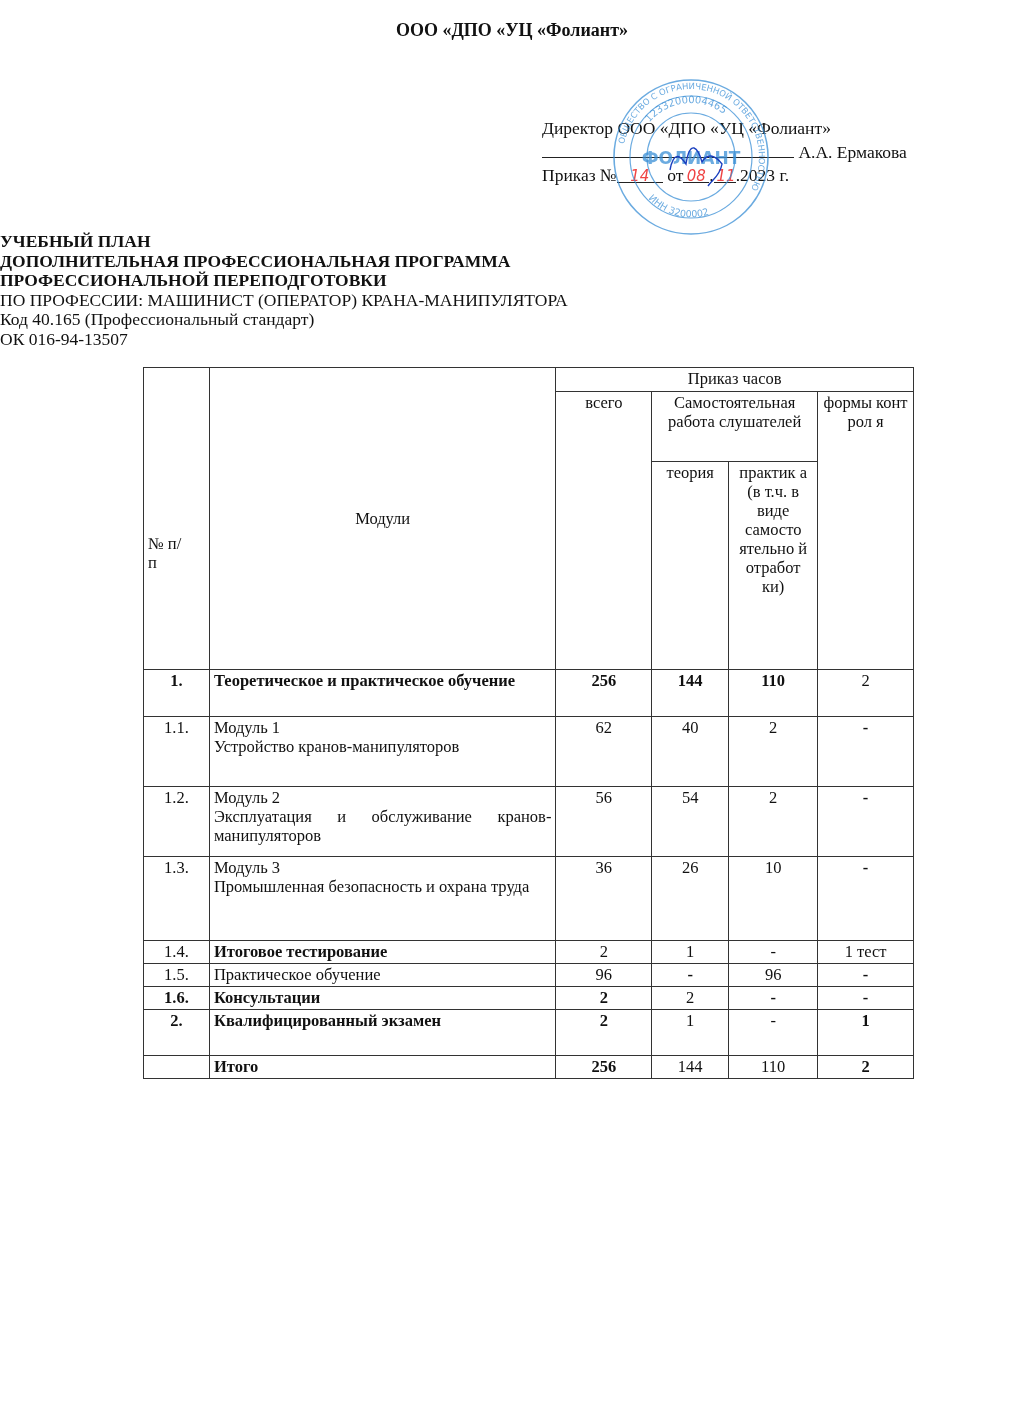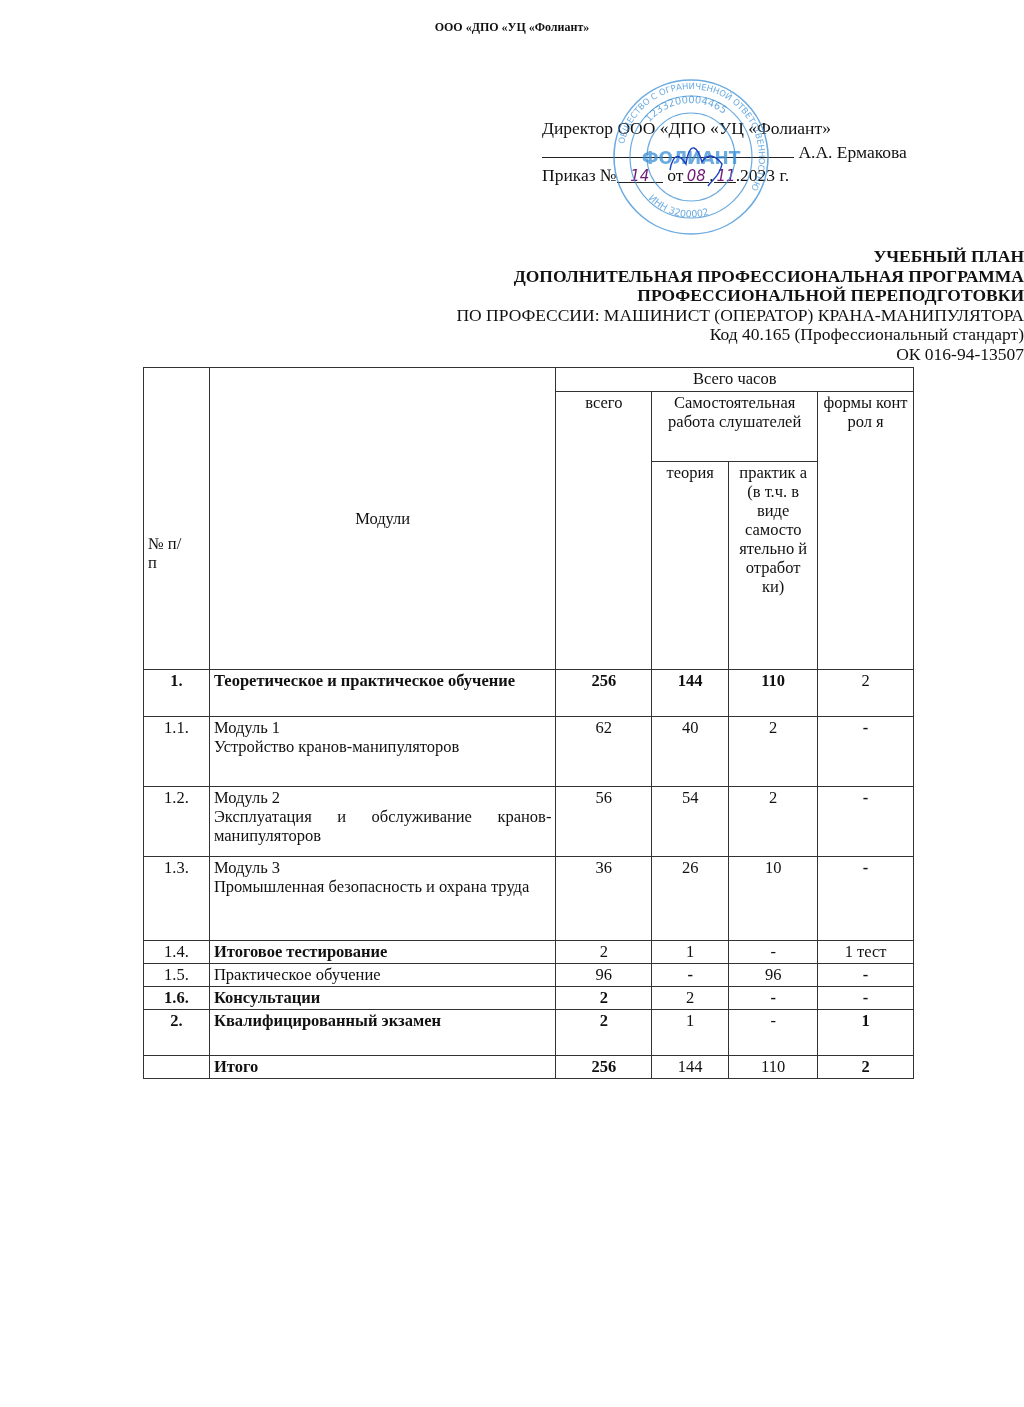--- a/index.html
+++ b/index.html
@@ -1,24 +1,24 @@
 <!DOCTYPE html>
 <html><head>
 <meta charset="utf-8">
 <style>
   html, body { margin: 0; padding: 0; background: #ffffff; }
   body { width: 1024px; height: 1407px; position: relative; overflow: hidden;
          font-family: "Liberation Serif", "DejaVu Serif", serif; color: #111; }
   .abs { position: absolute; }
-  .org { left: 0; width: 1024px; top: 20px; text-align: center; font-weight: bold; font-size: 12px; }
+  .org { left: 0; width: 1024px; top: 20px; text-align: center; font-weight: bold; font-size: 18px; }
   .approve { left: 542px; top: 117px; font-size: 17.5px; line-height: 23px; }
   .approve .line { white-space: nowrap; }
   .blank { display: inline-block; border-bottom: 1px solid #222; height: 17px; vertical-align: baseline; }
-  .hand { color: #701a75; font-style: italic; font-family: "DejaVu Sans", sans-serif; font-size: 15px; }
-  .titles { left: 0; width: 1024px; top: 232px; text-align: right; font-size: 17.5px; line-height: 19.6px; margin-top: 15px; }
+  .hand { color: #ef4444; font-style: italic; font-family: "DejaVu Sans", sans-serif; font-size: 15px; }
+  .titles { left: 0; width: 1024px; top: 232px; text-align: left; font-size: 17.5px; line-height: 19.6px; }
   .titles .b { font-weight: bold; }
   .stamp { left: 612px; top: 78px; width: 158px; height: 158px; pointer-events: none; }
   table.plan { position: absolute; left: 143px; top: 367px; width: 771px; border-collapse: collapse;
                font-size: 16.5px; line-height: 19px; }
   table.plan td { border: 1.3px solid #333; vertical-align: top; padding: 1px 4px; }
   .c { text-align: center; }
   .j { text-align: justify; text-align-last: left; }
   .bold { font-weight: bold; }
   .mid { vertical-align: middle !important; }
 </style>
@@ -76,21 +76,21 @@
       <col style="width:77px">
       <col style="width:89px">
       <col style="width:96px">
   </colgroup>
   <tbody>
     <tr style="height:24px">
       <td rowspan="3" class="mid" style="vertical-align:top;padding-top:48px;">
           <span style="display:block;width:40px;margin-top:22px;">№ п/п</span>
         </td>
       <td rowspan="3" class="c mid">Модули</td>
-      <td colspan="4" class="c">Всего часов</td>
+      <td colspan="4" class="c">Приказ часов</td>
     </tr>
     <tr style="height:70px">
       <td rowspan="2" class="c">всего</td>
       <td colspan="2" class="c">Самостоятельная работа слушателей</td>
       <td rowspan="2" class="c" style="word-break:break-all;">формы контрол я</td>
     </tr>
     <tr style="height:208px">
       <td class="c">теория</td>
       <td class="c">практик а (в т.ч. в виде самосто ятельно й отработ ки)</td>
     </tr>

